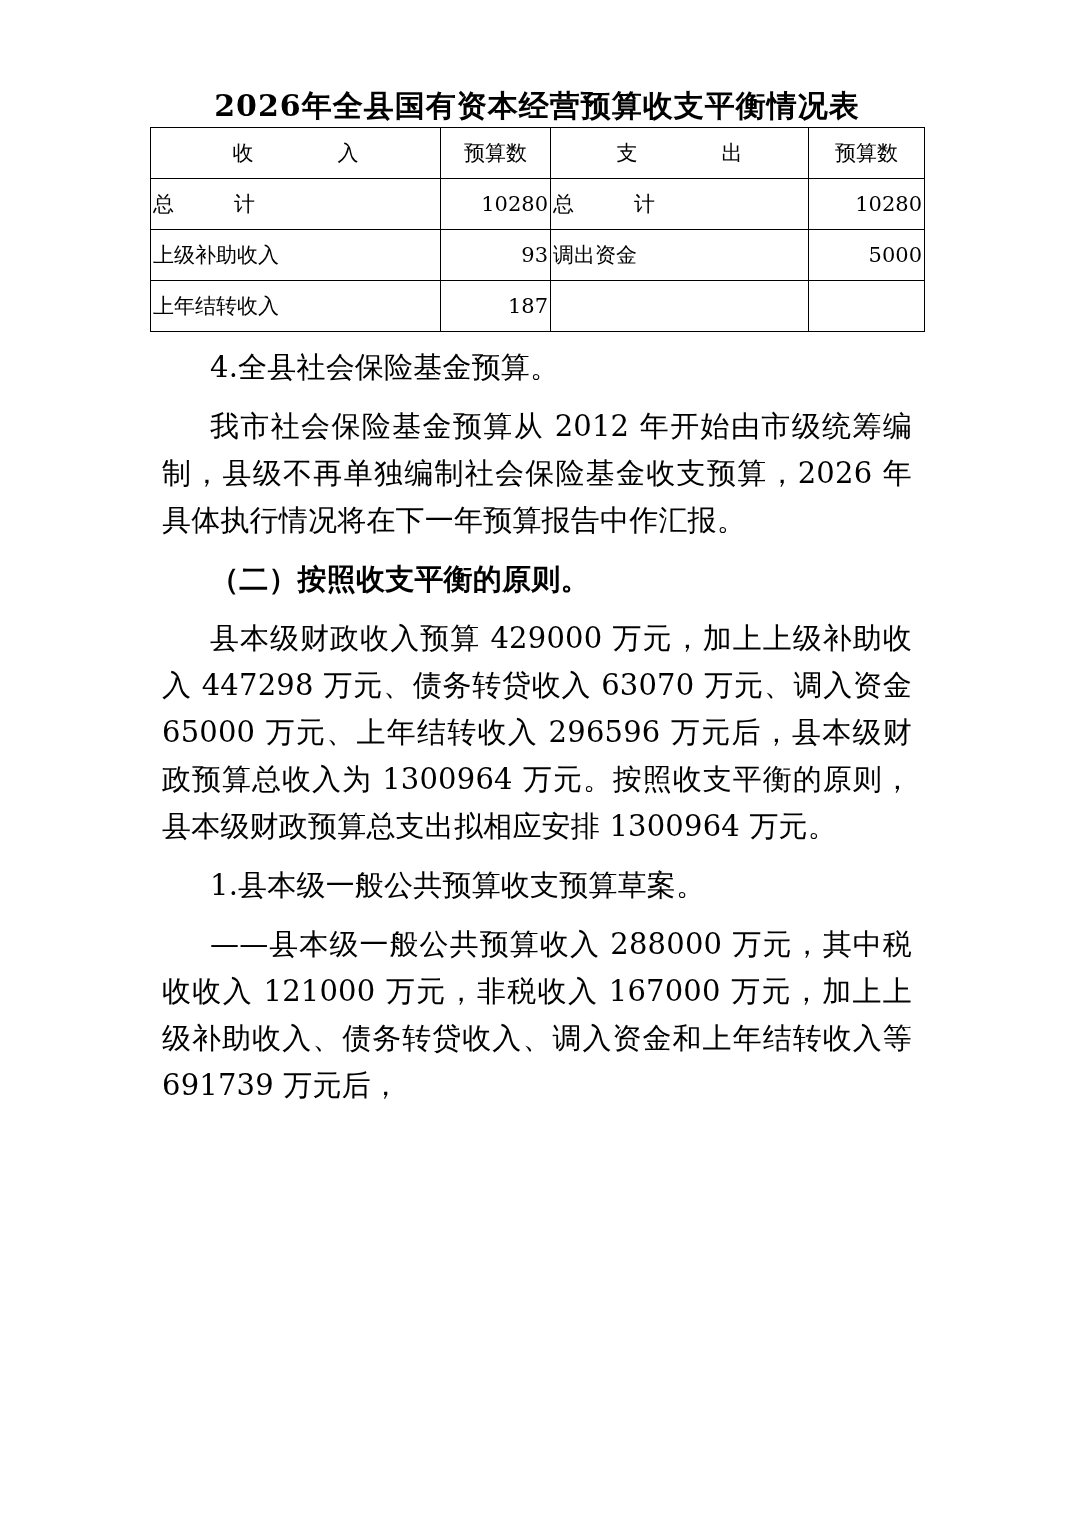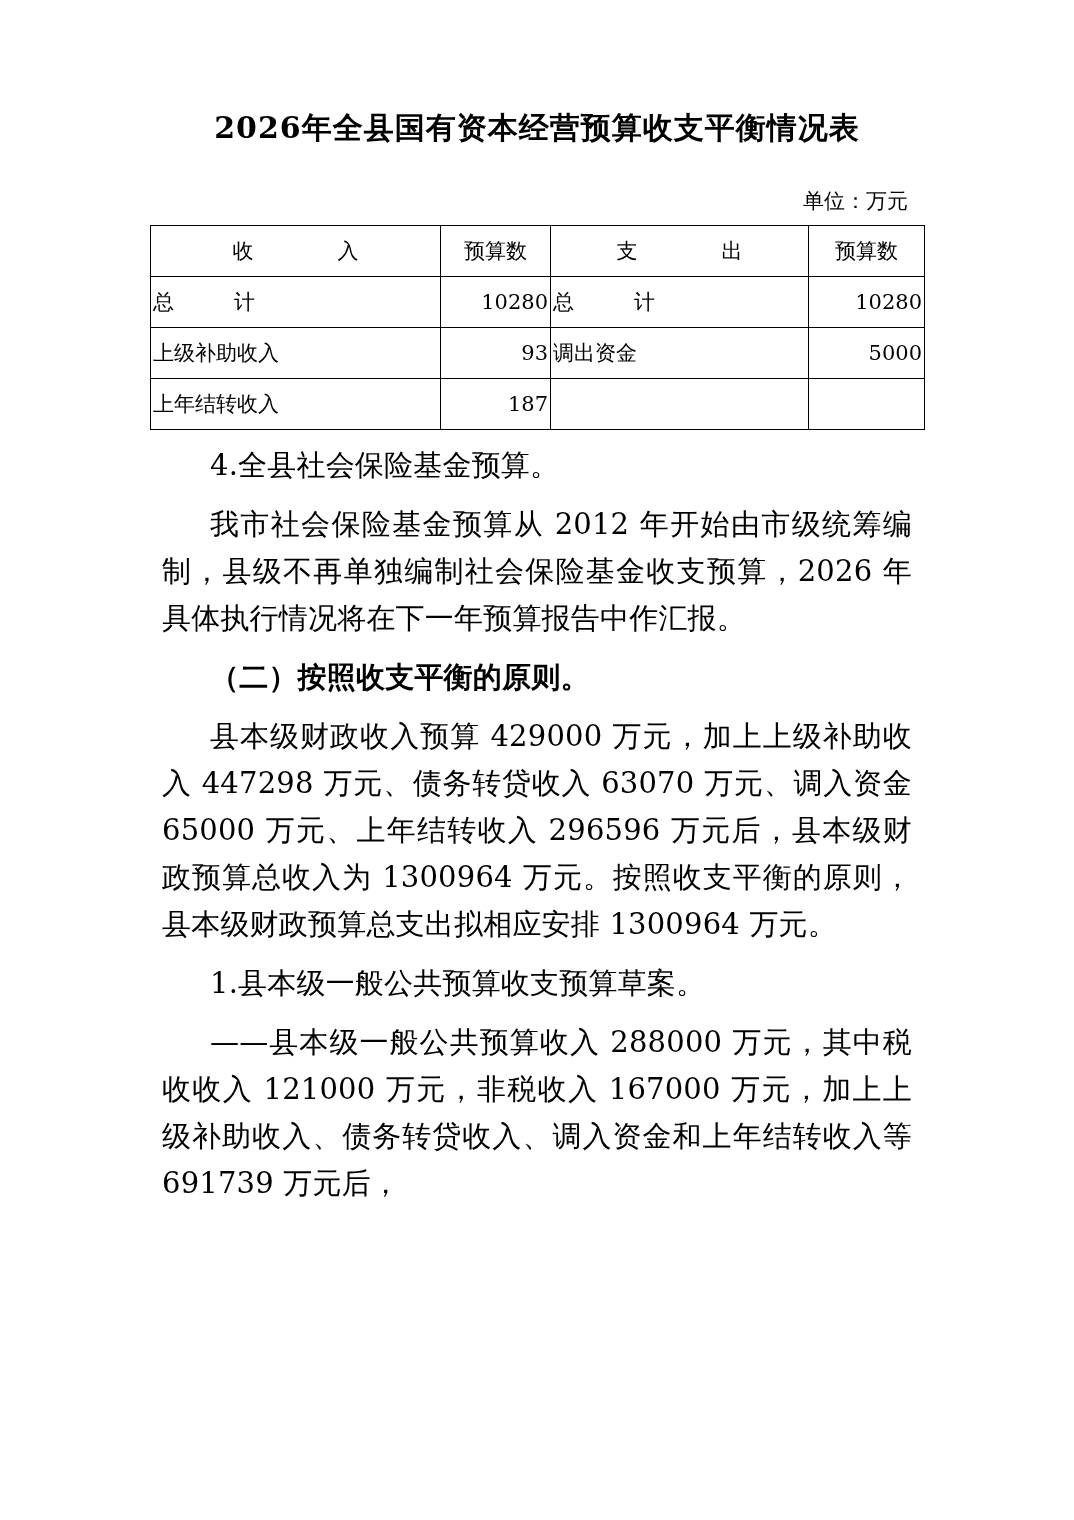--- a/index.html
+++ b/index.html
@@ -20,21 +20,21 @@
     width: 1074px;
     height: 1520px;
     box-sizing: border-box;
     padding: 0 150px;
   }
   .doc-title {
     text-align: center;
     font-size: 30px;
     font-weight: bold;
     letter-spacing: 1px;
-    margin-top: 108px;
+    margin-top: 86px;
     margin-bottom: 0;
     font-family: "DejaVu Serif", "Liberation Serif", serif;
   }
   .unit-line {
     text-align: right;
     font-size: 21px;
     margin-top: 38px;
     margin-bottom: 10px;
     padding-right: 16px;
   }
@@ -94,21 +94,20 @@
     font-weight: bold;
   }
 </style>
 </head>
 <body>
 
 <div class="page">
 
   <div class="doc-title">2026年全县国有资本经营预算收支平衡情况表</div>
 
-  <div class="unit-line">单位：万元</div>
 
   <table class="balance">
     <colgroup>
       <col class="col-a">
         <col class="col-b">
         <col class="col-c">
         <col class="col-d">
     </colgroup>
     <tbody>
       <tr>

